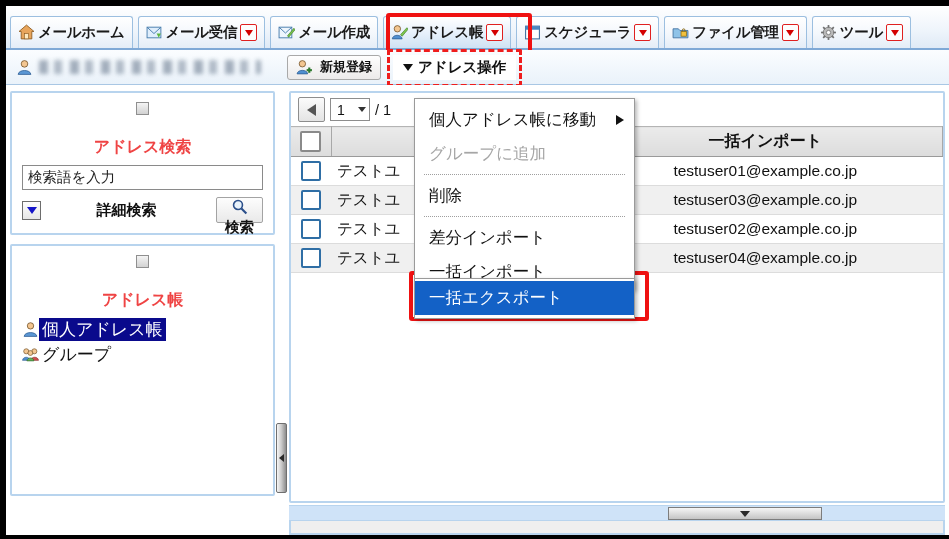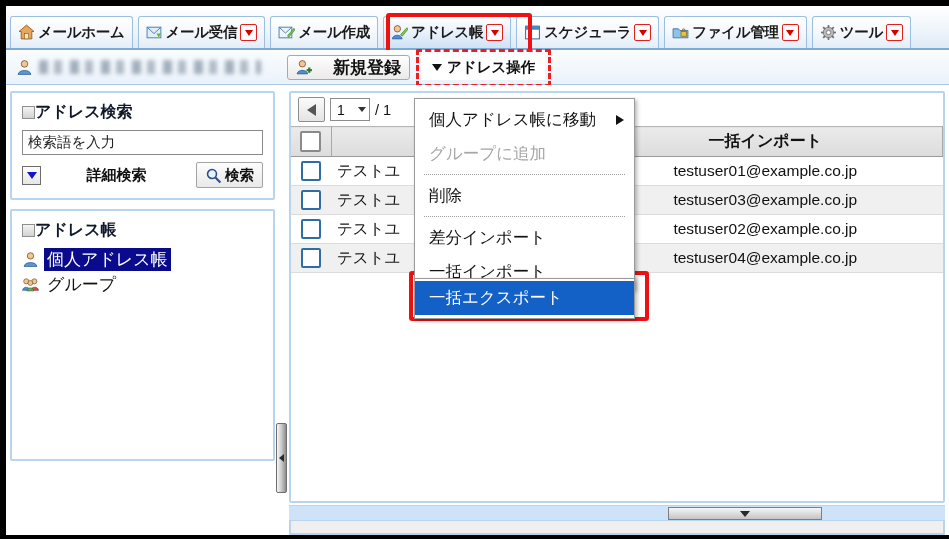--- a/index.html
+++ b/index.html
@@ -72,25 +72,25 @@
   .userchip{display:flex;align-items:center;gap:6px;margin-left:10px;}
   .userblur{
     height:14px;width:222px;border-radius:2px;
     background:repeating-linear-gradient(90deg,
        rgba(70,90,115,.55) 0 9px, rgba(255,255,255,0) 9px 15px,
        rgba(70,90,115,.45) 15px 23px, rgba(255,255,255,0) 23px 31px);
     filter:blur(2.1px);
     opacity:.85;
   }
   .btn-new{
-    display:flex;align-items:center;gap:20px;
+    display:flex;align-items:center;gap:7px;
     margin-left:26px;height:25px;padding:0 8px;
     background:linear-gradient(#fefefe,#eceaea);
     border:1px solid #a9a9a9;border-radius:3px;
-    font-size:17px;font-weight:bold;color:#111;white-space:nowrap;
+    font-size:13px;font-weight:bold;color:#111;white-space:nowrap;
     box-sizing:border-box;
     text-align:center;
   }
   .btn-ops-wrap{position:relative;margin-left:12px;}
   .btn-ops{
     display:flex;align-items:center;gap:5px;
     height:25px;padding:0 9px;
     background:#ffffff;
     border:1px solid #ffffff;
     font-size:14.5px;font-weight:bold;color:#111;white-space:nowrap;
@@ -112,22 +112,22 @@
   .body{position:absolute;left:0;top:79px;right:0;bottom:0;background:#ffffff;}
 
   
   .leftcol{position:absolute;left:4px;top:6px;width:265px;bottom:0;}
   .panel{
     background:#ffffff;border:2px solid #b8d4ee;border-radius:2px;
     box-sizing:border-box;margin-bottom:9px;
   }
   .panel-inner{padding:9px 10px 10px 10px;}
   .panel-title{
-    display:flex;align-items:center;gap:0;
-    font-size:16px;font-weight:bold;color:#0f172a;margin-bottom:7px;
+    display:flex;align-items:center;gap:22px;
+    font-size:16px;font-weight:bold;color:#ef4444;margin-bottom:7px;flex-direction:column;
   }
   .sqbullet{
     width:11px;height:11px;flex:none;
     background:linear-gradient(#f4f4f4,#d2d2d2);
     border:1.5px solid #8f8f8f;
   }
   .searchinput{
     width:241px;height:25px;box-sizing:border-box;
     border:1px solid #8a8a8a;background:#fff;
     font-size:14.5px;color:#222;padding:10px 5px;
@@ -145,23 +145,24 @@
     border-top:7px solid #1414c8;
   }
   .smalllabel{font-size:15px;font-weight:bold;color:#111;white-space:nowrap;}
   .btn-search{
     display:flex;align-items:center;gap:3px;
     height:26px;padding:0 8px;margin-left:4px;
     background:linear-gradient(#fdfdfd,#e9e9e9);
     border:1px solid #a3a3a3;border-radius:2px;
     font-size:14.5px;font-weight:bold;color:#111;
     box-sizing:border-box;
+    flex-direction:column;
   }
   .treeitem{
-    display:flex;align-items:center;gap:5px;
+    display:flex;align-items:center;
     font-size:17px;color:#111;margin-top:2px;height:23px;
     white-space:nowrap;
   }
   .treeitem .txt{padding:0 3px;}
   .treeitem.selected .txt{background:#0a0a8c;color:#ffffff;}
   .addrpanel{height:252px;}
 
   
   .vsplit{
     position:absolute;left:270px;top:6px;width:9px;bottom:0;

